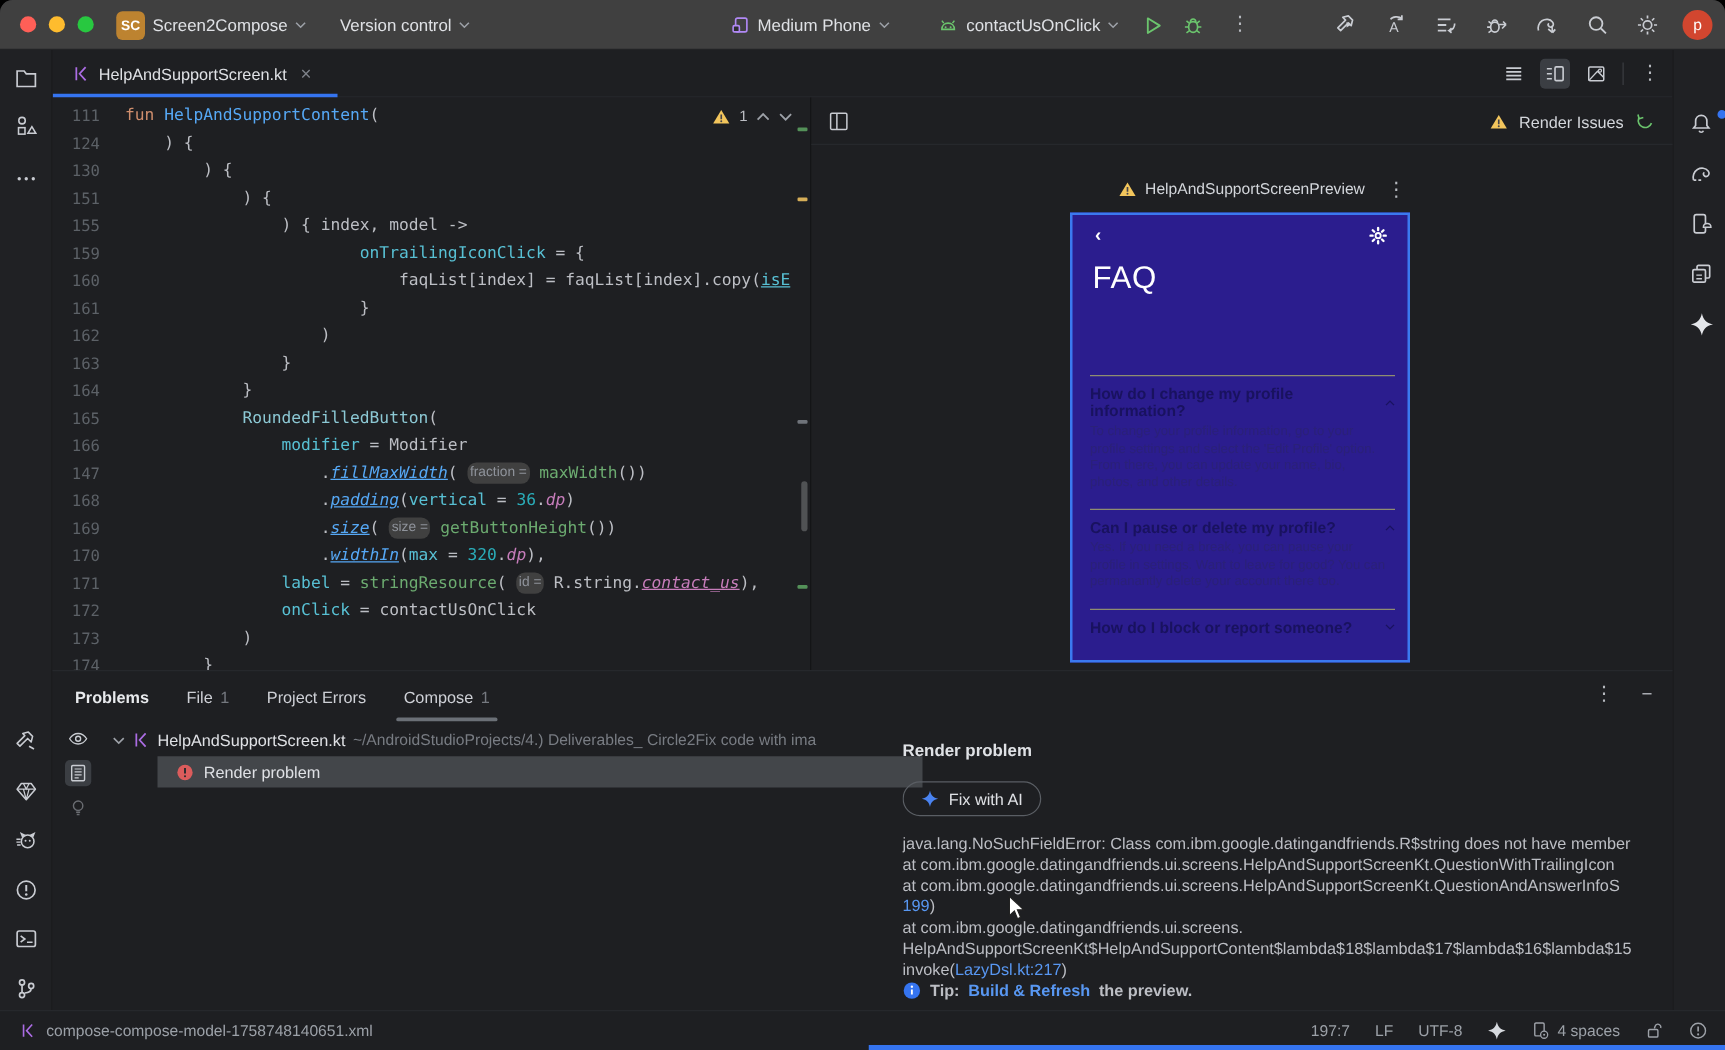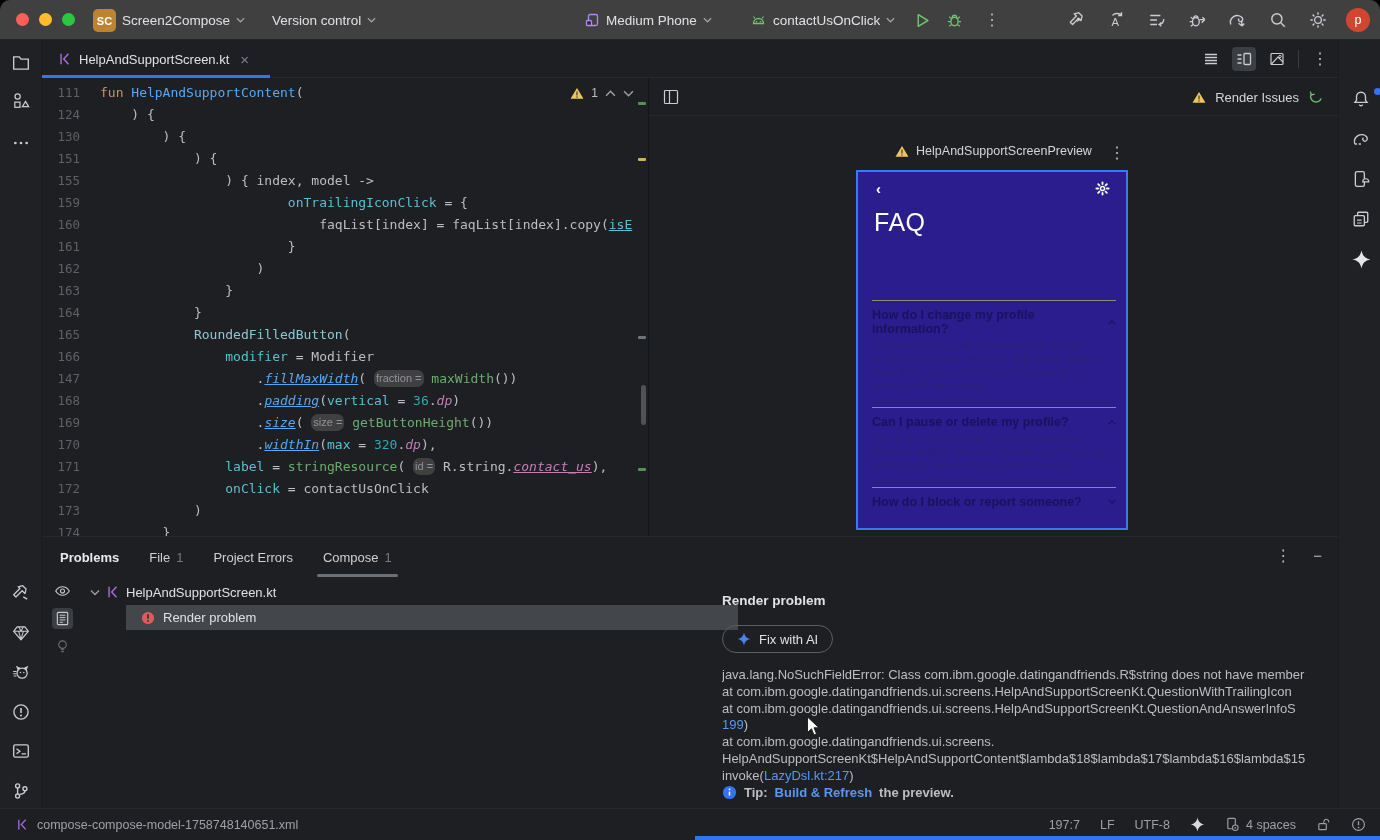--- a/index.html
+++ b/index.html
@@ -535,20 +535,21 @@
 
     <div class="tree-row">
       <svg width="10" height="7" viewBox="0 0 10 6" class="ic-dim">
           <path d="M1 1l4 4 4-4" stroke="currentColor" fill="none" stroke-width="1.3"></path>
         </svg>
       <svg width="14" height="14" viewBox="0 0 16 16" style="color:#ab6ce3">
           <path d="M3.5 2v12" stroke="currentColor" stroke-width="1.6"></path>
           <path d="M12 2L6.5 8l5.5 6" stroke="currentColor" stroke-width="1.6" fill="none"></path>
         </svg>
       <span class="tree-file">HelpAndSupportScreen.kt</span>
+      <span class="tree-path">~/AndroidStudioProjects/4.) Deliverables_ Circle2Fix code with ima</span>
     </div>
     <div class="sel-row">
       <svg width="14" height="14" viewBox="0 0 16 16">
           <circle cx="8" cy="8" r="7" fill="#db5c5c"></circle>
           <path d="M8 3.8v5" stroke="#2b2d30" stroke-width="1.8"></path>
           <circle cx="8" cy="11.4" r="1" fill="#2b2d30"></circle>
         </svg>
       <span>Render problem</span>
     </div>
 

